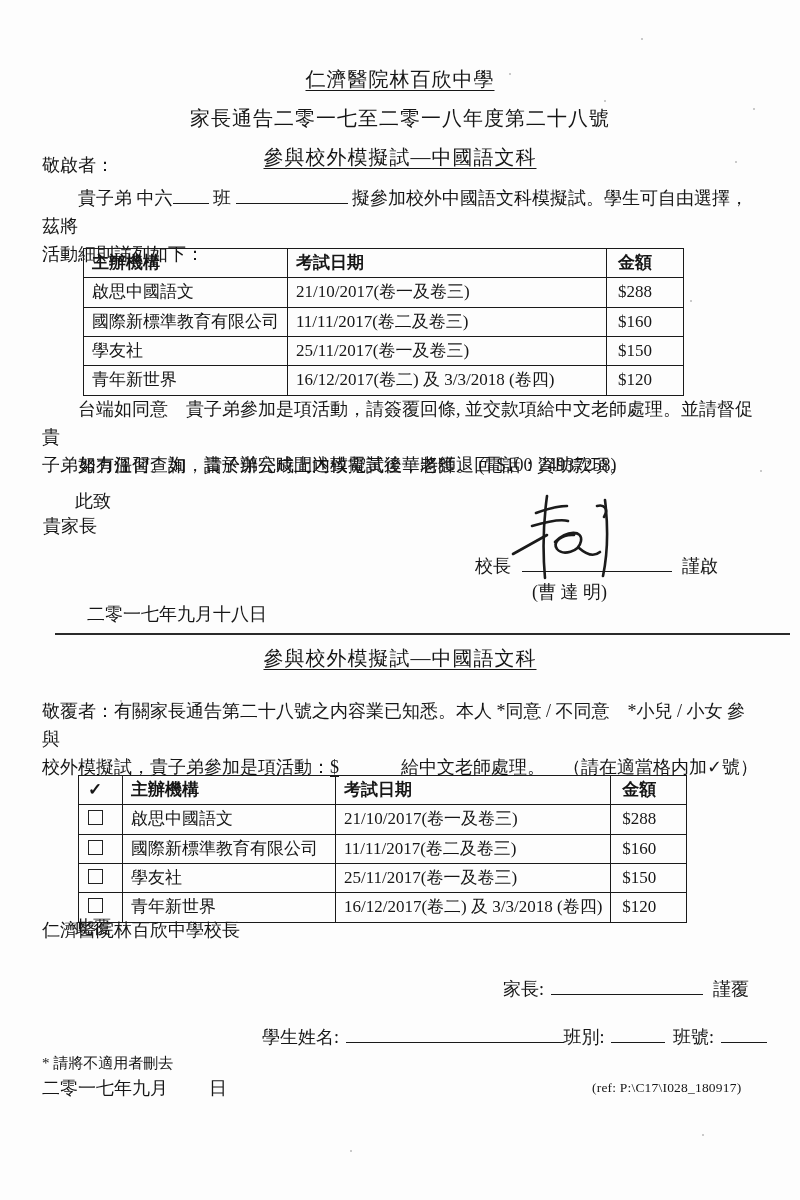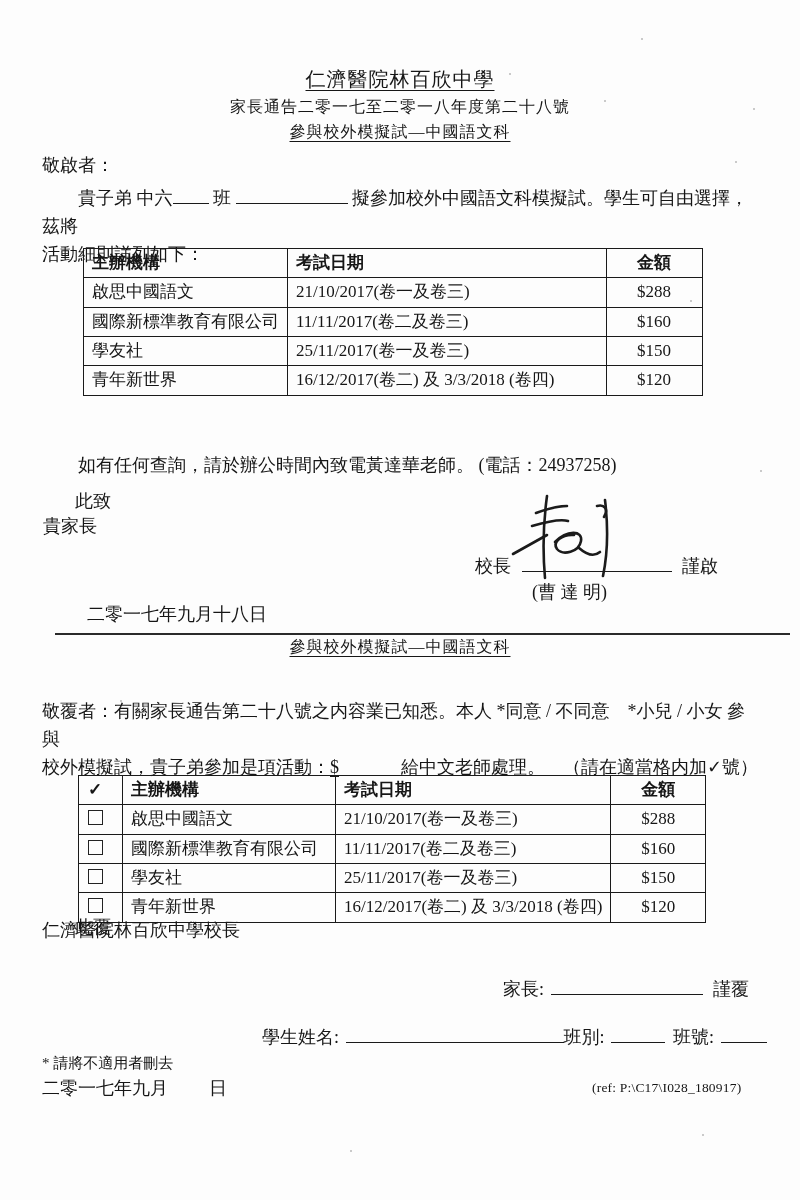--- a/index.html
+++ b/index.html
@@ -6,26 +6,26 @@
   .page{
     position:relative;width:800px;height:1200px;margin:0 auto;
     background:#fdfdfd;color:#161616;
     font-family:"Liberation Serif","DejaVu Serif",serif;
     font-size:18px;line-height:1.55;overflow:hidden;
   }
   .abs{position:absolute;}
   .center{width:100%;text-align:center;}
   .u{text-decoration:underline;text-underline-offset:4px;text-decoration-thickness:1.4px;}
   .title1{font-size:20px;letter-spacing:1px;}
-  .title2{font-size:16px;letter-spacing:1px;}
+  .title2{font-size:20px;letter-spacing:1px;margin-top:8px;}
   .blank{display:inline-block;border-bottom:1.5px solid #1a1a1a;height:1.05em;vertical-align:baseline;}
   table{border-collapse:collapse;font-size:17px;}
   th,td{border:1.6px solid #1a1a1a;padding:1px 8px;height:25px;text-align:left;font-weight:normal;white-space:nowrap;}
   th{font-weight:bold;}
-  td.amt,th.amt{padding-left:30px;border-radius:10px;}
+  td.amt,th.amt{padding-left:11px;border-radius:10px;}
   td.ck,th.ck{width:26px;text-align:left;padding-left:9px;}
   .cbox{display:inline-block;width:13px;height:13px;border:1.5px solid #222;background:#fdfdfd;vertical-align:-1px;}
   .indent{text-indent:2em;}
   .para{width:718px;}
   .divider{border:none;border-top:2px solid #2a2a2a;margin:0;}
   .speck{position:absolute;width:2px;height:2px;border-radius:50%;background:#b9b9b9;}
   .sig-svg{overflow:visible;}
   .small{font-size:15px;}
   .ref{font-size:13.5px;letter-spacing:0.2px;}
 </style>
@@ -87,20 +87,24 @@
         <td class="amt">$150</td>
       </tr>
       <tr>
         <td>青年新世界</td>
         <td>16/12/2017(卷二)  及 3/3/2018 (卷四)</td>
         <td class="amt">$120</td>
       </tr>
     </tbody>
   </table>
 
+  <div class="abs para" style="left:42px;top:396px;">
+    <span style="margin-left:2em;">台端如同意　貴子弟參加是項活動，請簽覆回條, 並交款項給中文老師處理。並請督促　貴</span><br>
+    <span>子弟努力溫習。如　貴子弟完成上述模擬試後，將獲退回 $100 資助款項。</span>
+  </div>
 
   <div class="abs para indent" style="left:42px;top:452px;">如有任何查詢，請於辦公時間內致電黃達華老師。 (電話：24937258)</div>
 
   <div class="abs" style="left:75px;top:488px;">此致</div>
   <div class="abs" style="left:43px;top:513px;">貴家長</div>
 
   <svg class="abs sig-svg" style="left:507px;top:490px;" width="120" height="92" viewBox="0 0 120 92">
     <g fill="none" stroke="#1b1b1b" stroke-width="2.6" stroke-linecap="round">
       <path d="M6,64 L40,45"></path>
       <path d="M40,6 C37,28 35,55 38,88"></path>

